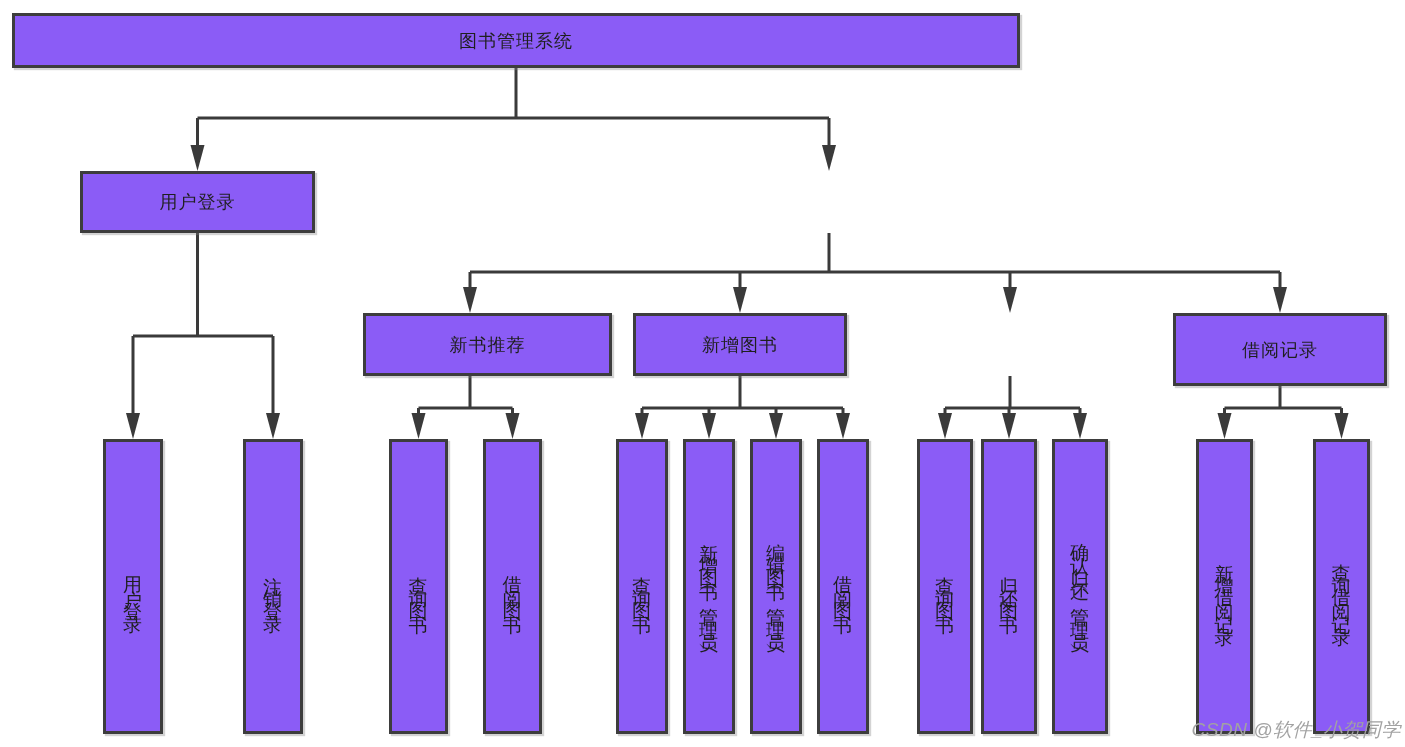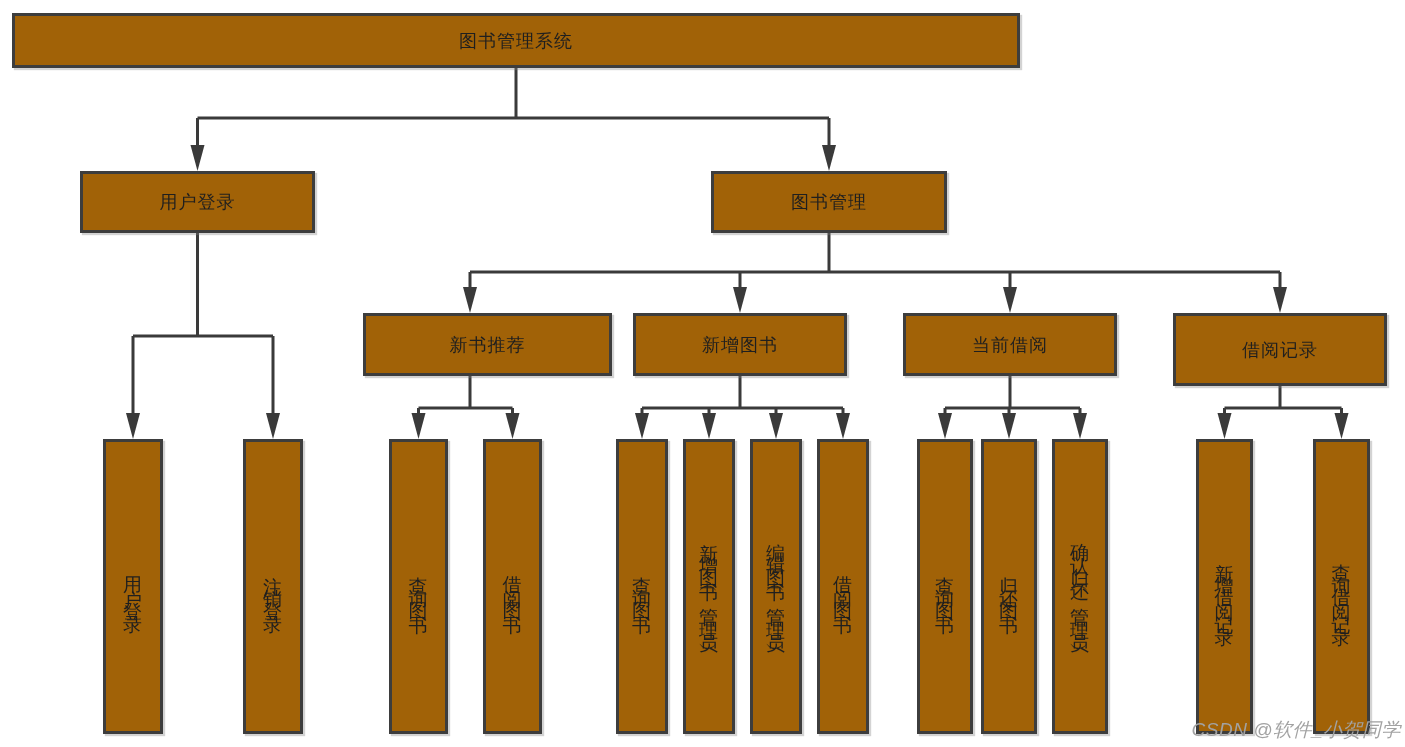--- a/index.html
+++ b/index.html
@@ -16,21 +16,21 @@
     overflow: hidden;
   }
   svg.wires {
     position: absolute;
     left: 0; top: 0;
     width: 1405px; height: 747px;
   }
   .node {
     position: absolute;
     box-sizing: border-box;
-    background: #a16207;
+    background: #8b5cf6;
     border: 3px solid #3d3d3d;
     box-shadow: 2px 2px 1px rgba(130,130,130,0.35);
     color: #1f1f1f;
     display: flex;
     align-items: center;
     justify-content: center;
   }
   .node.h {
     font-size: 18px;
     letter-spacing: 1px;
@@ -95,25 +95,23 @@
       <path d="M1009 439 L1002 413 L1016 413 Z"></path>
       <path d="M1080 439 L1073 413 L1087 413 Z"></path>
       <path d="M1224.5 439 L1217.5 413 L1231.5 413 Z"></path>
       <path d="M1341.5 439 L1334.5 413 L1348.5 413 Z"></path>
     </g>
   </svg>
 
   <div class="node h" style="left:12px; top:13px; width:1008px; height:55px;">图书管理系统</div>
 
   <div class="node h" style="left:80px; top:171px; width:235px; height:62px;">用户登录</div>
-  <div class="node h" style="left:711px; top:171px; width:236px; height:62px;">图书管理</div>
 
   <div class="node h" style="left:363px; top:313px; width:249px; height:63px;">新书推荐</div>
   <div class="node h" style="left:633px; top:313px; width:214px; height:63px;">新增图书</div>
-  <div class="node h" style="left:903px; top:313px; width:214px; height:63px;">当前借阅</div>
   <div class="node h" style="left:1173px; top:313px; width:214px; height:73px;">借阅记录</div>
 
   <div class="node v" style="left:103px; top:439px; width:60px; height:295px;">用户登录</div>
   <div class="node v" style="left:243px; top:439px; width:60px; height:295px;">注销登录</div>
 
   <div class="node v" style="left:389px; top:439px; width:59px; height:295px;">查询图书</div>
   <div class="node v" style="left:483px; top:439px; width:59px; height:295px;">借阅图书</div>
 
   <div class="node v" style="left:616px; top:439px; width:52px; height:295px;">查询图书</div>
   <div class="node v" style="left:683px; top:439px; width:52px; height:295px;">新增图书（管理员）</div>

